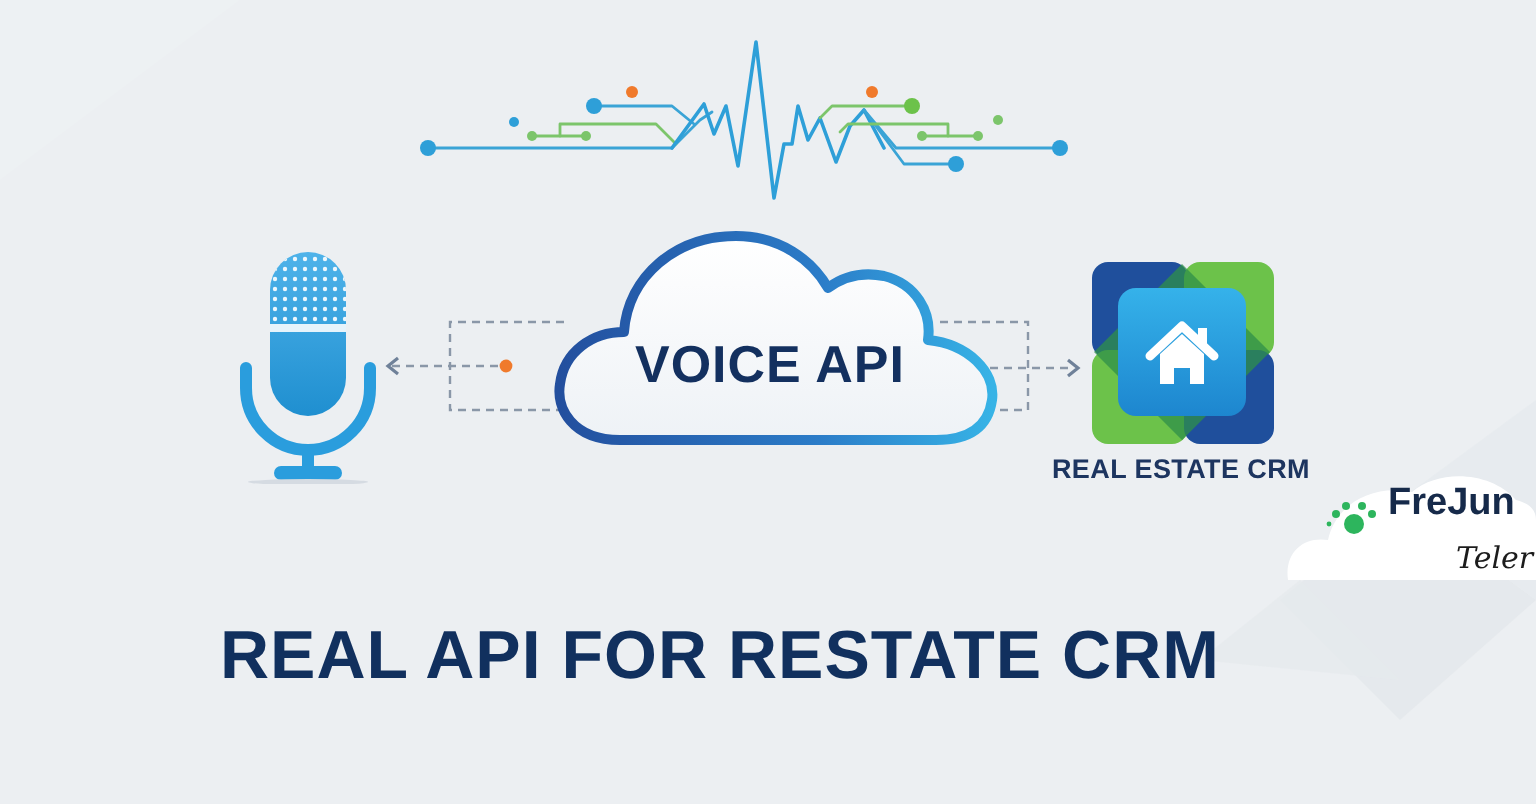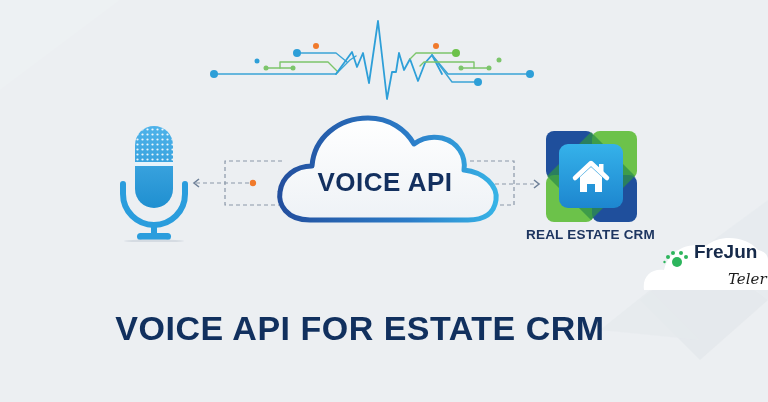--- a/index.html
+++ b/index.html
@@ -155,21 +155,21 @@
 
     <rect x="16" y="16" width="64" height="64" rx="9" fill="url(#tile)"></rect>
 
     <path d="M32,50 L48,35 L64,50" fill="none" stroke="#ffffff" stroke-width="4.5" stroke-linejoin="round" stroke-linecap="round"></path>
     <rect x="56" y="36" width="4.5" height="9" fill="#ffffff"></rect>
     <path d="M37,49 L48,39 L59,49 L59,64 L52,64 L52,56 L44,56 L44,64 L37,64 Z" fill="#ffffff"></path>
   </svg>
   <div class="crm-label">REAL ESTATE CRM</div>
 
   <div class="headline">
-    <div>VOICE API FOR ESTATE CRM</div>
+    <div>REAL API FOR RESTATE CRM</div>
   </div>
 
   <div class="brand">
     <svg width="132" height="60" style="position:absolute;left:0;top:0">
       <path d="M8,60 C6,46 16,38 28,40 C32,22 50,12 70,16 C84,4 110,6 122,20 C130,22 132,26 132,30 L132,60 Z" fill="#ffffff"></path>
     </svg>
     <svg width="30" height="20" style="position:absolute;left:27px;top:19px">
       <circle cx="14" cy="13" r="5" fill="#2db55d"></circle>
       <circle cx="5" cy="8" r="2" fill="#2db55d"></circle>
       <circle cx="10" cy="4" r="2" fill="#2db55d"></circle>

